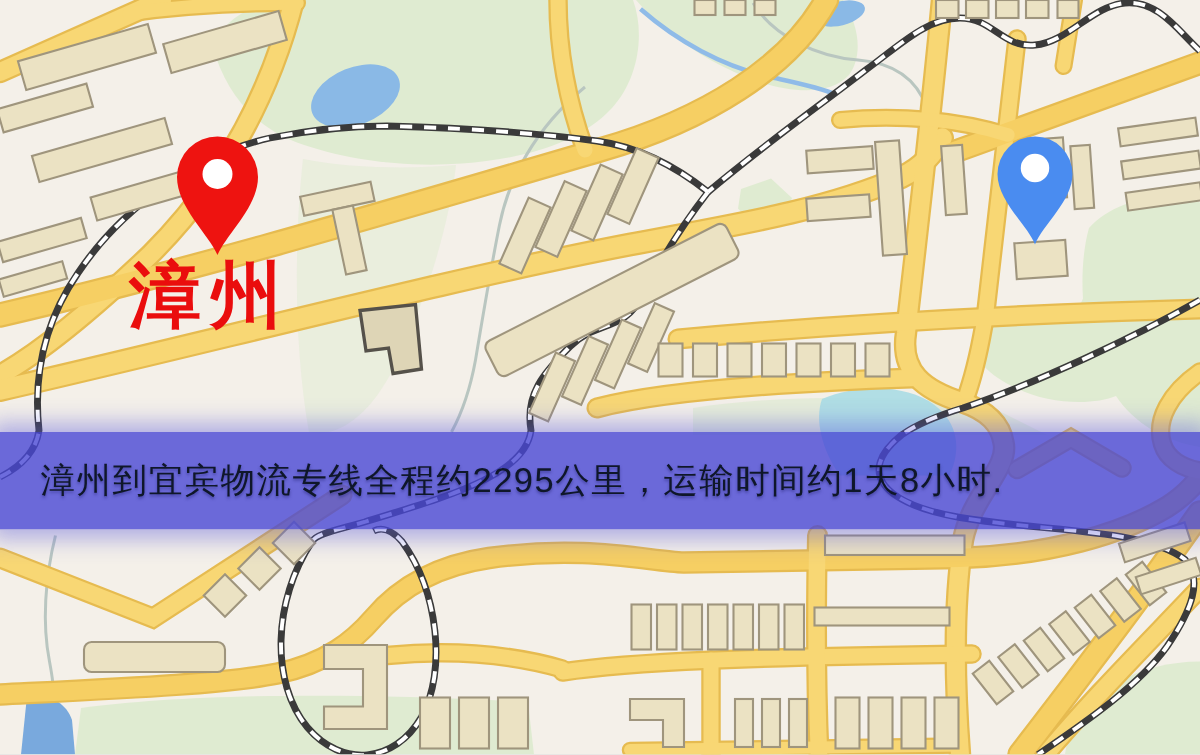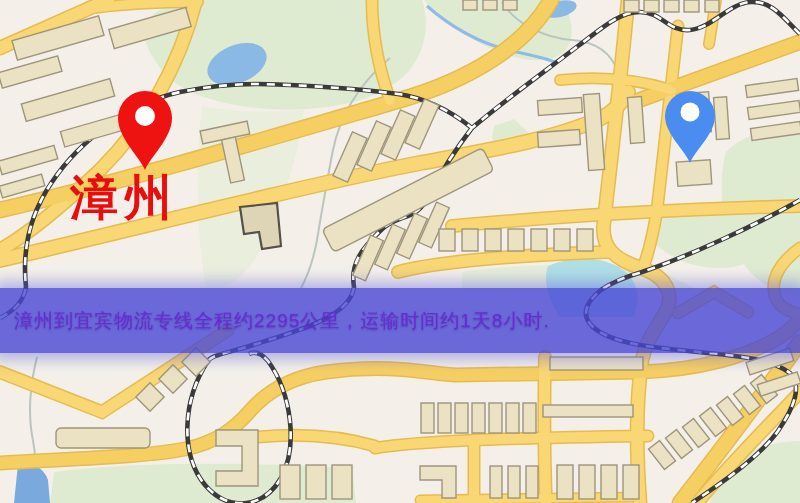--- a/index.html
+++ b/index.html
@@ -1,27 +1,27 @@
 <!DOCTYPE html>
 <html><head>
 <meta charset="utf-8">
 <style>
   html,body{margin:0;padding:0;background:#ddd;}
   #stage{position:relative;width:800px;height:503px;overflow:hidden;
          font-family:"Liberation Sans", sans-serif;background:#f4f0e9;}
   #map-svg{position:absolute;left:0;top:0;z-index:1;display:block;}
   .city-label{position:absolute;z-index:4;font-family:"Liberation Serif", serif;
               font-weight:700;line-height:1;white-space:nowrap;}
-  #origin-label{left:70px;top:174px;font-size:48px;letter-spacing:6px;color:#ea0d0d;}
+  #origin-label{left:86px;top:174px;font-size:48px;letter-spacing:6px;color:#ea0d0d;}
   #dest-label{left:640px;top:178px;font-size:48px;letter-spacing:12px;color:#2127d2;}
   #route-banner{position:absolute;z-index:5;left:0;top:288px;width:800px;height:65px;
                 background:rgba(73,71,213,0.80);
                 box-shadow:0 0 14px 6px rgba(92,90,220,0.45);
                 display:flex;align-items:center;}
-  #route-banner span{padding-left:14px;font-size:19px;color:#6d28d9;
+  #route-banner span{padding-left:27px;font-size:23px;color:#0f172a;
                      text-shadow:0 1px 2px rgba(40,40,120,0.55);letter-spacing:1px;}
 </style>
 </head>
 <body>
 
 <div id="stage">
 
 <svg id="map-svg" width="800" height="503" viewBox="0 0 800 503" xmlns="http://www.w3.org/2000/svg">
 
   <defs>

